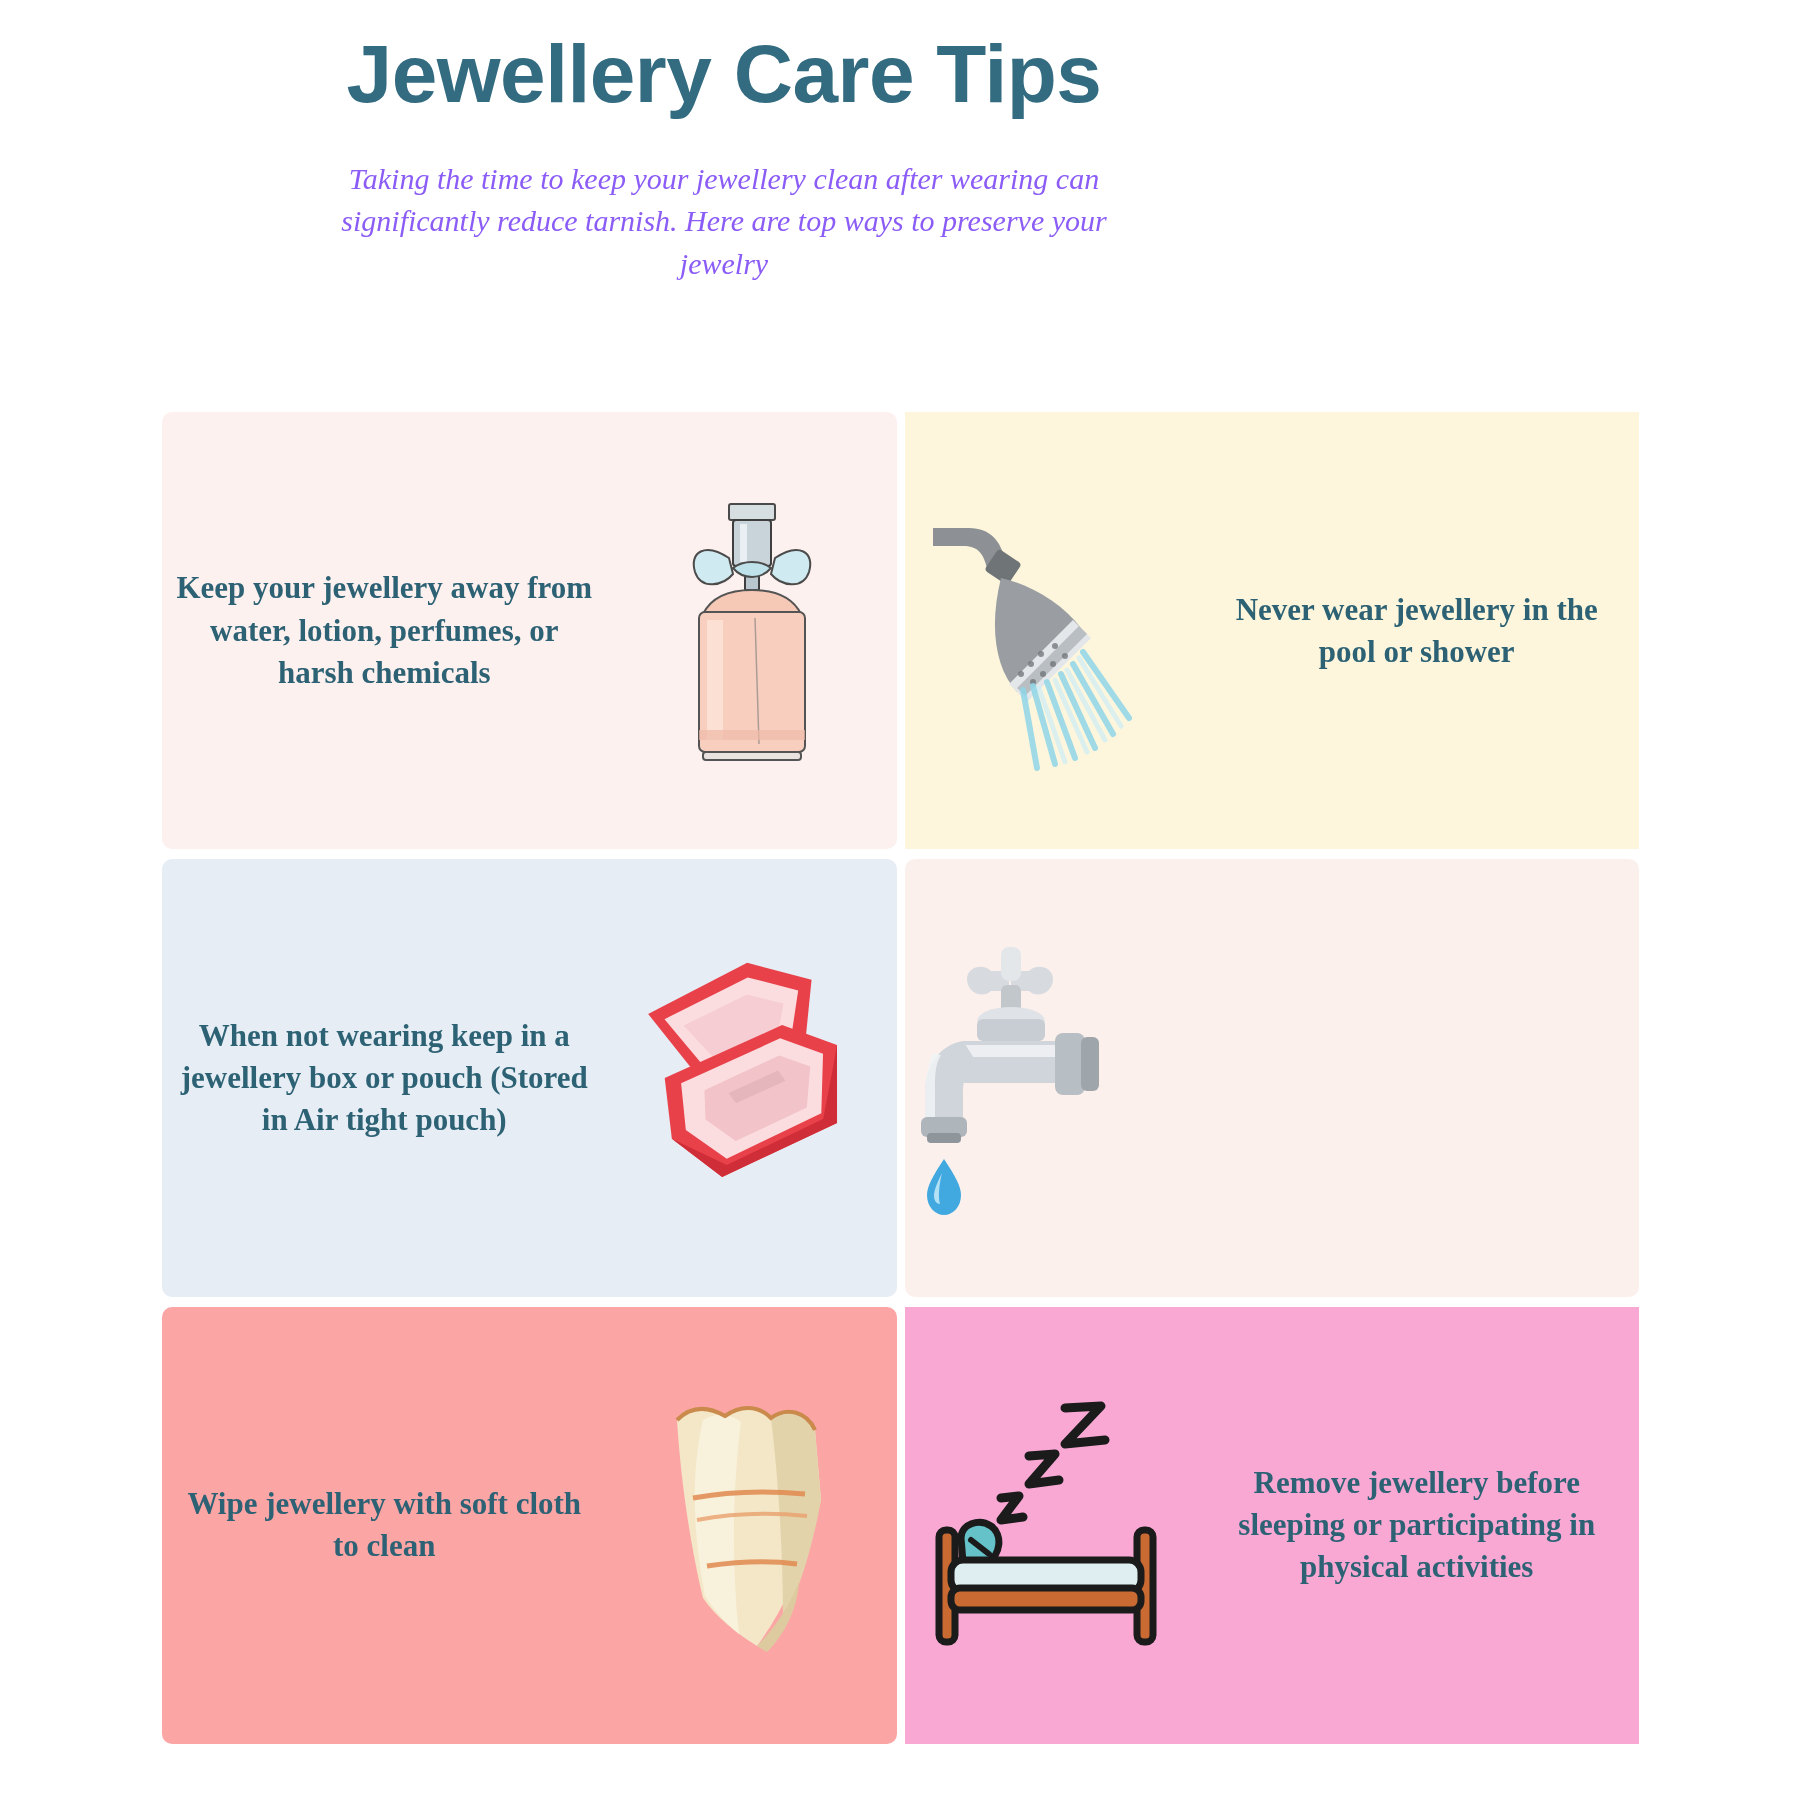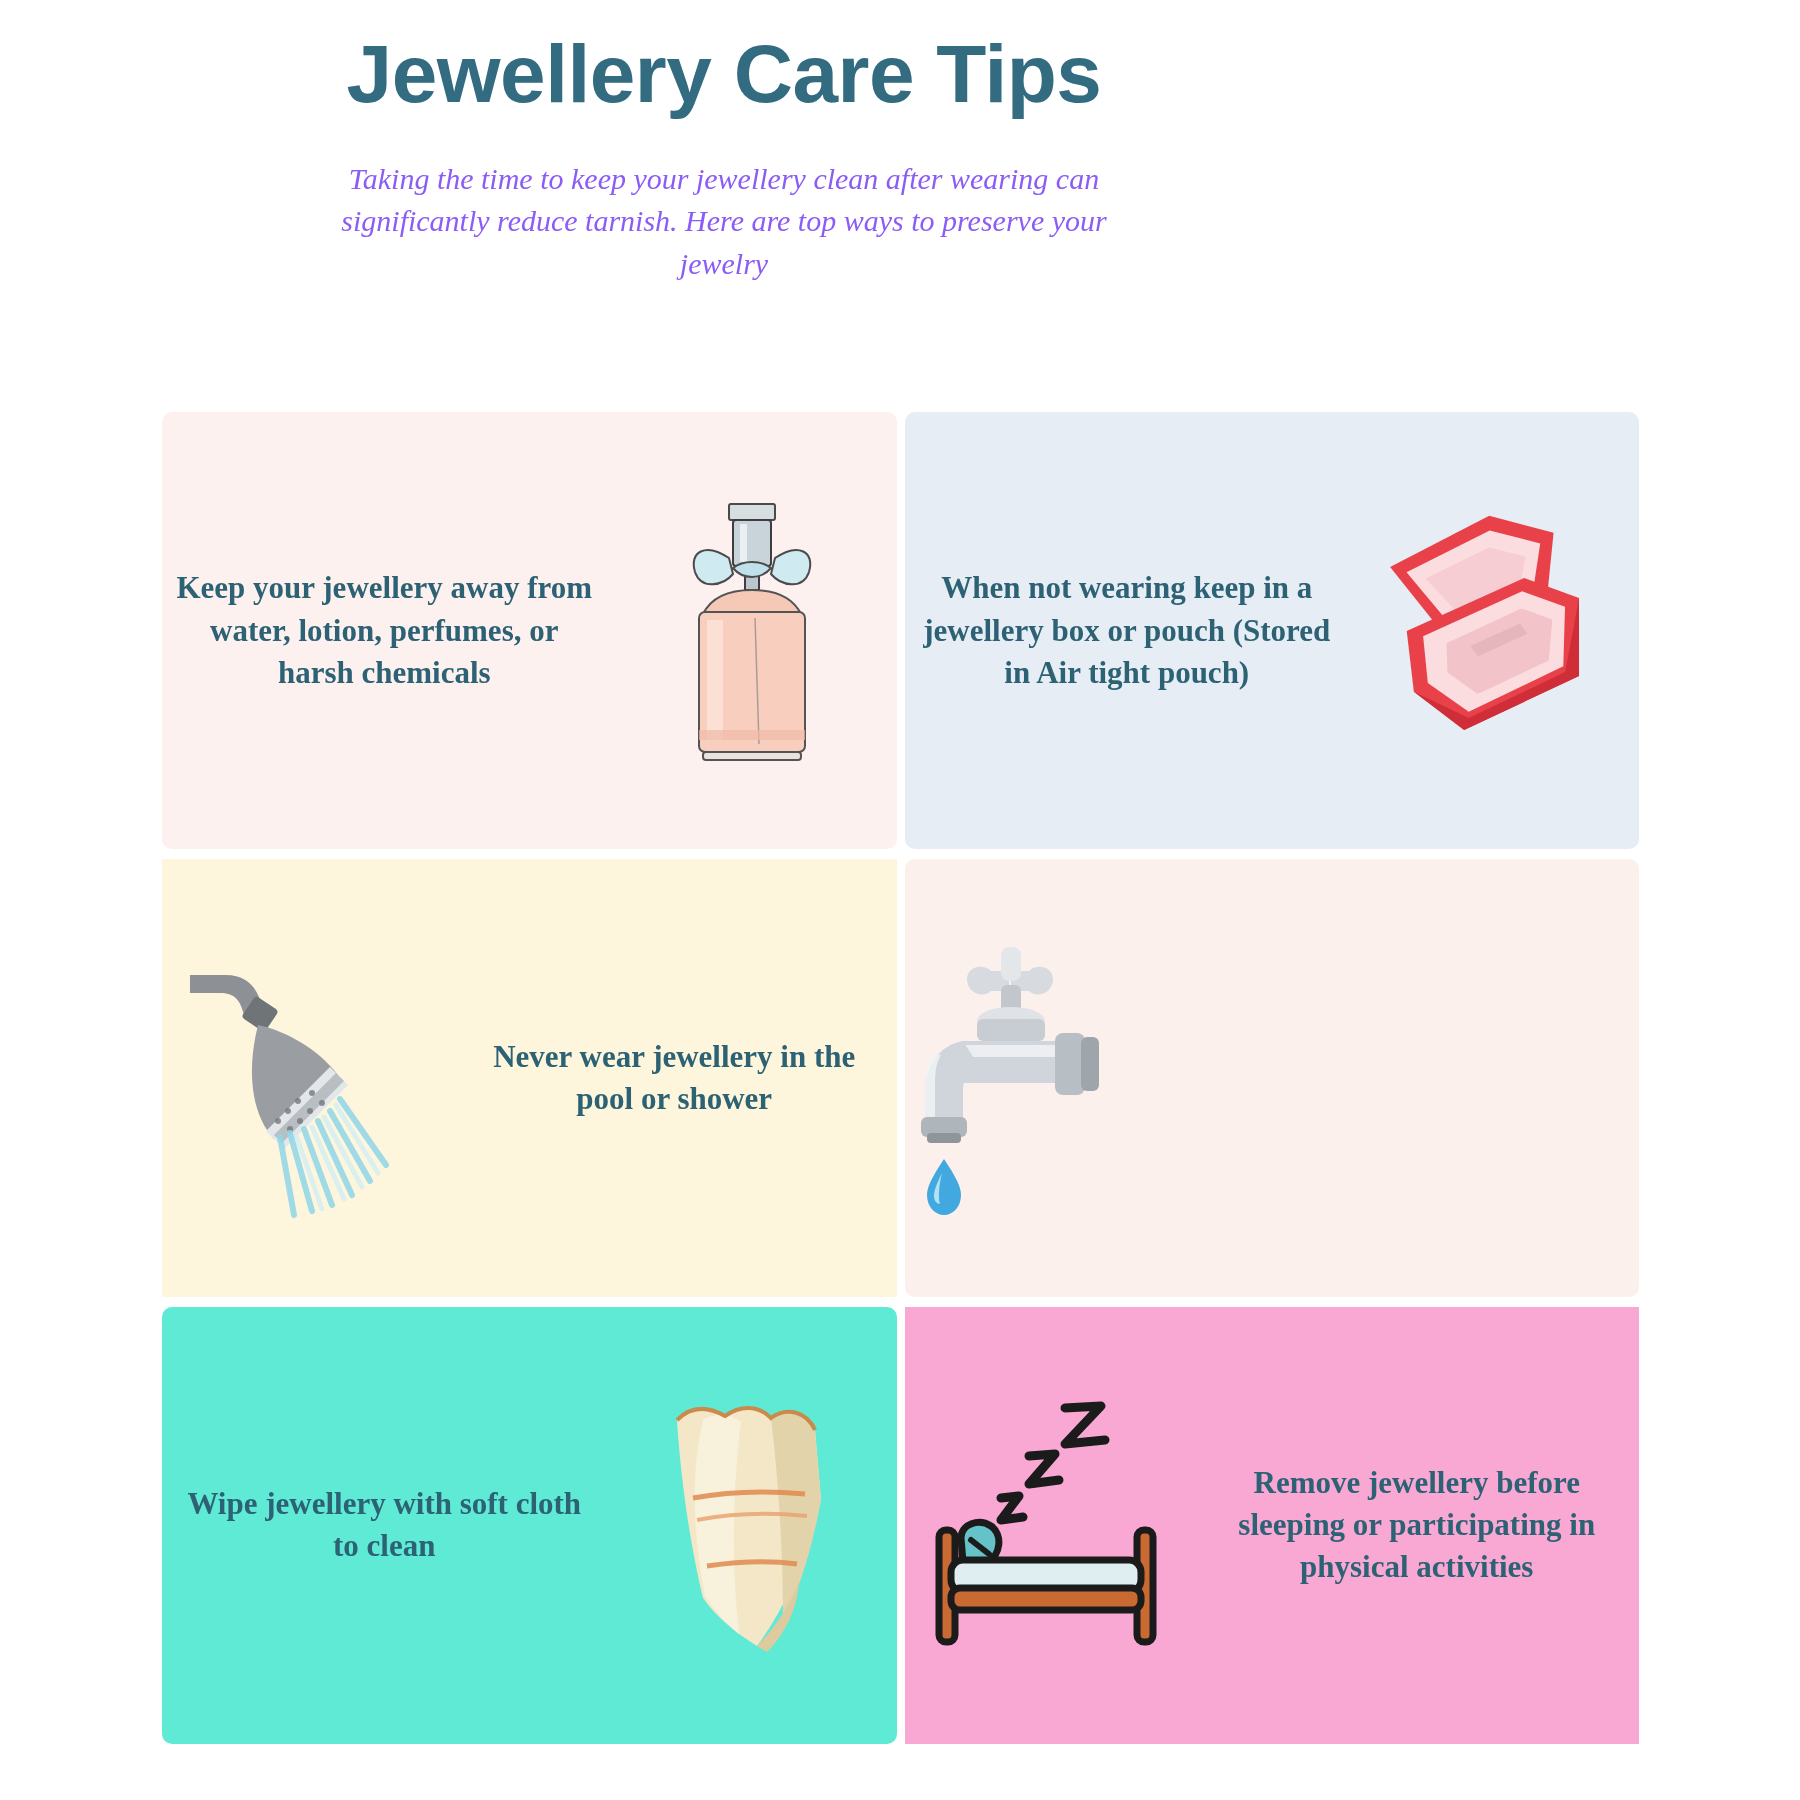--- a/index.html
+++ b/index.html
@@ -127,41 +127,20 @@
 
           <rect x="92" y="126" width="106" height="140" rx="6" fill="#f8cfbe" stroke="#545454" stroke-width="2"></rect>
           <rect x="100" y="134" width="16" height="120" fill="#fde4da" opacity="0.8"></rect>
           <line x1="148" y1="132" x2="152" y2="258" stroke="#7a7a7a" stroke-width="1.5" opacity="0.6"></line>
           <rect x="92" y="244" width="106" height="10" fill="#efb9a6" opacity="0.7"></rect>
           <rect x="96" y="266" width="98" height="8" rx="3" fill="#e9e3e0" stroke="#545454" stroke-width="2"></rect>
         </svg>
       </div>
     </div>
 
-    <div class="card text-left bg-blue" style="background: rgb(230, 237, 244);">
-      <div class="card-text">When not wearing keep in a jewellery box or pouch (Stored in Air tight pouch)</div>
-      <div class="card-art">
-        <svg viewBox="0 0 290 290" xmlns="http://www.w3.org/2000/svg" aria-hidden="true">
-          <g transform="rotate(-18 145 145)">
-
-            <path d="M66 52 L176 34 L232 70 L210 120 L96 132 Z" fill="#e8414a"></path>
-            <path d="M80 62 L172 48 L216 76 L198 112 L104 122 Z" fill="#fbdde0"></path>
-            <path d="M96 74 L166 64 L198 84 L186 106 L114 112 Z" fill="#f6cdd2"></path>
-
-            <path d="M62 118 L190 104 L236 140 L212 214 L86 230 L50 178 Z" fill="#e8414a"></path>
-            <path d="M76 128 L184 116 L220 144 L200 200 L96 214 L66 174 Z" fill="#fbdde0"></path>
-            <path d="M96 142 L178 132 L204 152 L188 190 L110 200 L88 170 Z" fill="#f2c3c8"></path>
-            <path d="M50 178 L86 230 L212 214 L236 140 L222 166 L200 206 L94 220 Z" fill="#cf2d37"></path>
-
-            <path d="M118 152 L172 146 L176 158 L122 164 Z" fill="#e6b6bd"></path>
-          </g>
-        </svg>
-      </div>
-    </div>
-
     <div class="card text-right bg-cream" style="background: rgb(253, 246, 221);">
       <div class="card-text">Never wear jewellery in the pool or shower</div>
       <div class="card-art">
         <svg viewBox="0 0 290 290" xmlns="http://www.w3.org/2000/svg" aria-hidden="true">
 
           <path d="M28 42 L64 42 C 86 42, 96 56, 100 74 L82 82 C 78 66, 72 60, 58 60 L28 60 Z" fill="#8d9195"></path>
           <rect x="84" y="68" width="28" height="26" rx="4" transform="rotate(34 98 81)" fill="#6f7477"></rect>
 
           <path d="M96 92 C 124 98, 156 116, 176 142 L112 206 C 90 182, 84 140, 96 92 Z" fill="#9a9ea2"></path>
           <path d="M168 134 L186 152 L122 216 L104 198 Z" fill="#e4e7ea"></path>
@@ -189,20 +168,41 @@
           <g stroke="#cdeef6" stroke-width="5" stroke-linecap="round" opacity="0.7">
             <line x1="134" y1="202" x2="160" y2="276"></line>
             <line x1="150" y1="194" x2="182" y2="266"></line>
             <line x1="162" y1="184" x2="200" y2="254"></line>
             <line x1="174" y1="172" x2="216" y2="240"></line>
           </g>
         </svg>
       </div>
     </div>
 
+    <div class="card text-left bg-blue" style="background: rgb(230, 237, 244);">
+      <div class="card-text">When not wearing keep in a jewellery box or pouch (Stored in Air tight pouch)</div>
+      <div class="card-art">
+        <svg viewBox="0 0 290 290" xmlns="http://www.w3.org/2000/svg" aria-hidden="true">
+          <g transform="rotate(-18 145 145)">
+
+            <path d="M66 52 L176 34 L232 70 L210 120 L96 132 Z" fill="#e8414a"></path>
+            <path d="M80 62 L172 48 L216 76 L198 112 L104 122 Z" fill="#fbdde0"></path>
+            <path d="M96 74 L166 64 L198 84 L186 106 L114 112 Z" fill="#f6cdd2"></path>
+
+            <path d="M62 118 L190 104 L236 140 L212 214 L86 230 L50 178 Z" fill="#e8414a"></path>
+            <path d="M76 128 L184 116 L220 144 L200 200 L96 214 L66 174 Z" fill="#fbdde0"></path>
+            <path d="M96 142 L178 132 L204 152 L188 190 L110 200 L88 170 Z" fill="#f2c3c8"></path>
+            <path d="M50 178 L86 230 L212 214 L236 140 L222 166 L200 206 L94 220 Z" fill="#cf2d37"></path>
+
+            <path d="M118 152 L172 146 L176 158 L122 164 Z" fill="#e6b6bd"></path>
+          </g>
+        </svg>
+      </div>
+    </div>
+
     <div class="card text-left bg-pink2" style="background: rgb(252, 240, 237);">
       <div class="card-art">
         <svg viewBox="0 0 290 290" xmlns="http://www.w3.org/2000/svg" aria-hidden="true">
 
           <path d="M62 46 C 62 34, 78 30, 86 38 L104 38 L104 58 L86 58 C 78 66, 62 60, 62 46 Z" fill="#d7dade"></path>
           <path d="M148 46 C 148 34, 132 30, 124 38 L106 38 L106 58 L124 58 C 132 66, 148 60, 148 46 Z" fill="#d7dade"></path>
           <rect x="96" y="14" width="20" height="34" rx="8" fill="#e4e7ea"></rect>
           <rect x="96" y="52" width="20" height="30" rx="6" fill="#c2c7cc"></rect>
 
           <ellipse cx="106" cy="88" rx="34" ry="14" fill="#dfe3e7"></ellipse>
@@ -218,21 +218,21 @@
           <path d="M28 120 C 22 134, 20 148, 20 160 L20 186 L30 186 L30 158 C 30 142, 30 132, 36 122 Z" fill="#f0f3f5" opacity="0.85"></path>
           <rect x="16" y="184" width="46" height="20" rx="6" fill="#aeb5bb"></rect>
           <rect x="22" y="200" width="34" height="10" rx="4" fill="#8e959b"></rect>
 
           <path d="M39 226 C 27 244, 22 254, 22 262 C 22 274, 30 282, 39 282 C 48 282, 56 274, 56 262 C 56 254, 51 244, 39 226 Z" fill="#41a9e0"></path>
           <path d="M37 240 C 31 252, 29 258, 29 263 C 29 268, 32 271, 35 271 C 33 264, 34 252, 37 240 Z" fill="#bfe6f7" opacity="0.9"></path>
         </svg>
       </div>
     </div>
 
-    <div class="card text-left bg-blue" style="background: #5eead4;">
+    <div class="card text-left bg-blue" style="background: #fca5a5;">
       <div class="card-text">Wipe jewellery with soft cloth to clean</div>
       <div class="card-art">
         <svg viewBox="0 0 290 290" xmlns="http://www.w3.org/2000/svg" aria-hidden="true">
           <path d="M70 40 C 86 24, 104 28, 118 36 C 132 26, 150 24, 164 38 C 180 26, 200 32, 208 50
                    L214 120 C 200 176, 180 226, 150 266 C 128 252, 110 238, 96 218
                    C 84 168, 74 104, 70 40 Z" fill="#f3e7c8"></path>
           <path d="M96 40 C 108 32, 124 34, 134 42 C 126 106, 124 180, 132 254
                    C 120 244, 108 232, 98 216 C 88 164, 82 100, 96 40 Z" fill="#f8f1dc"></path>
           <path d="M164 38 C 180 26, 200 32, 208 50 L214 120 C 206 164, 194 206, 176 242
                    C 176 176, 172 104, 164 38 Z" fill="#e3d3ab"></path>

